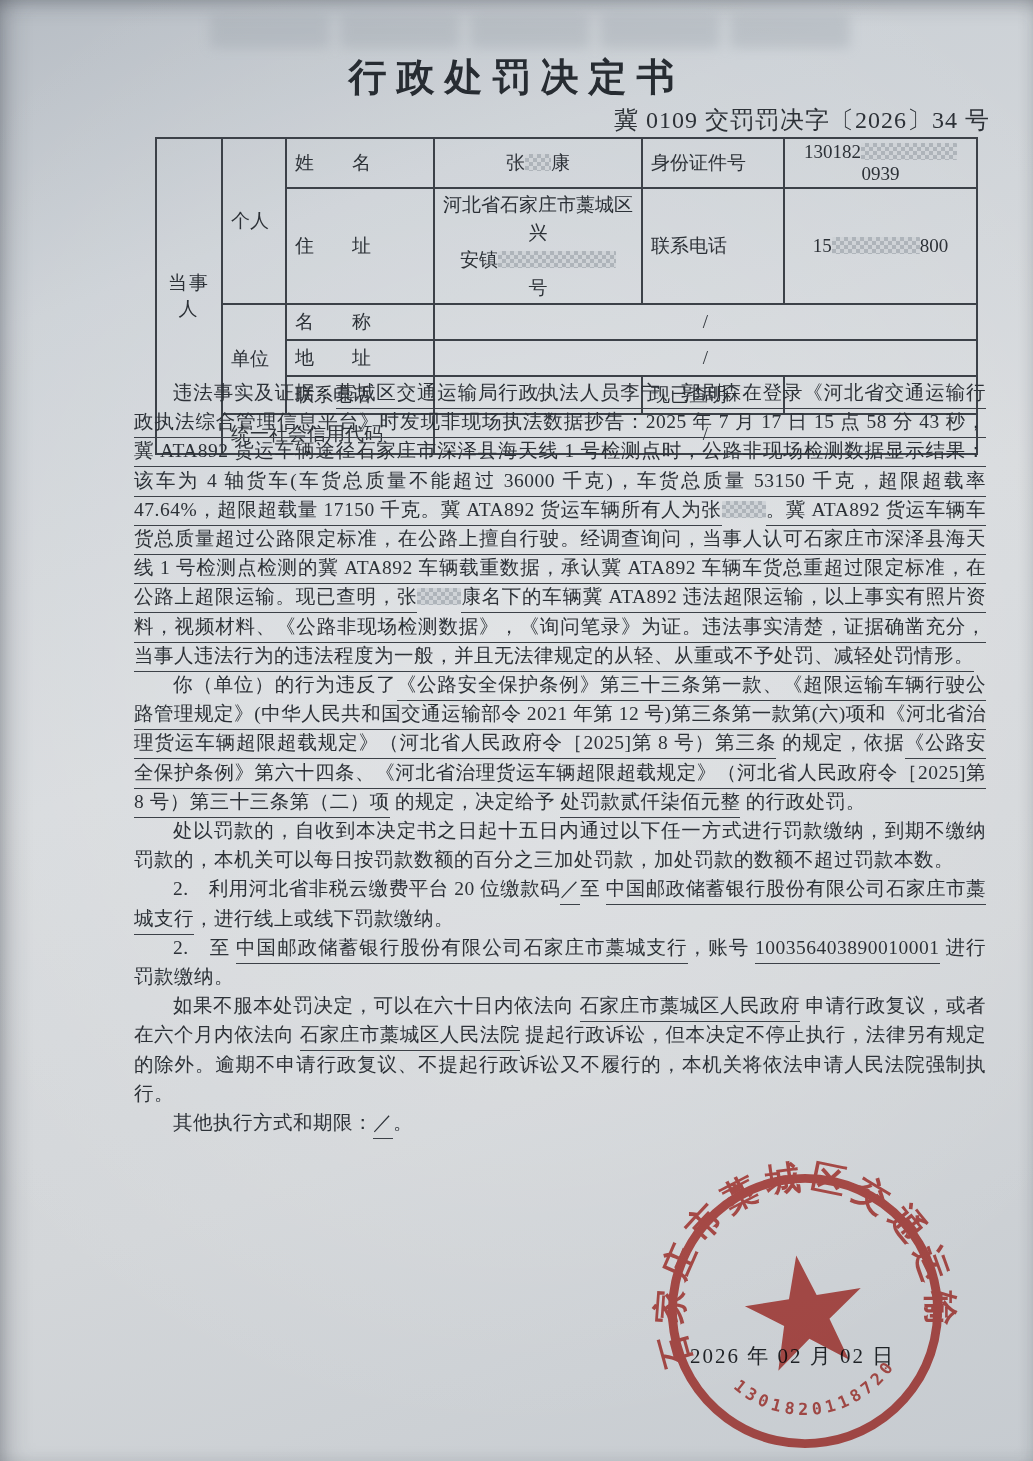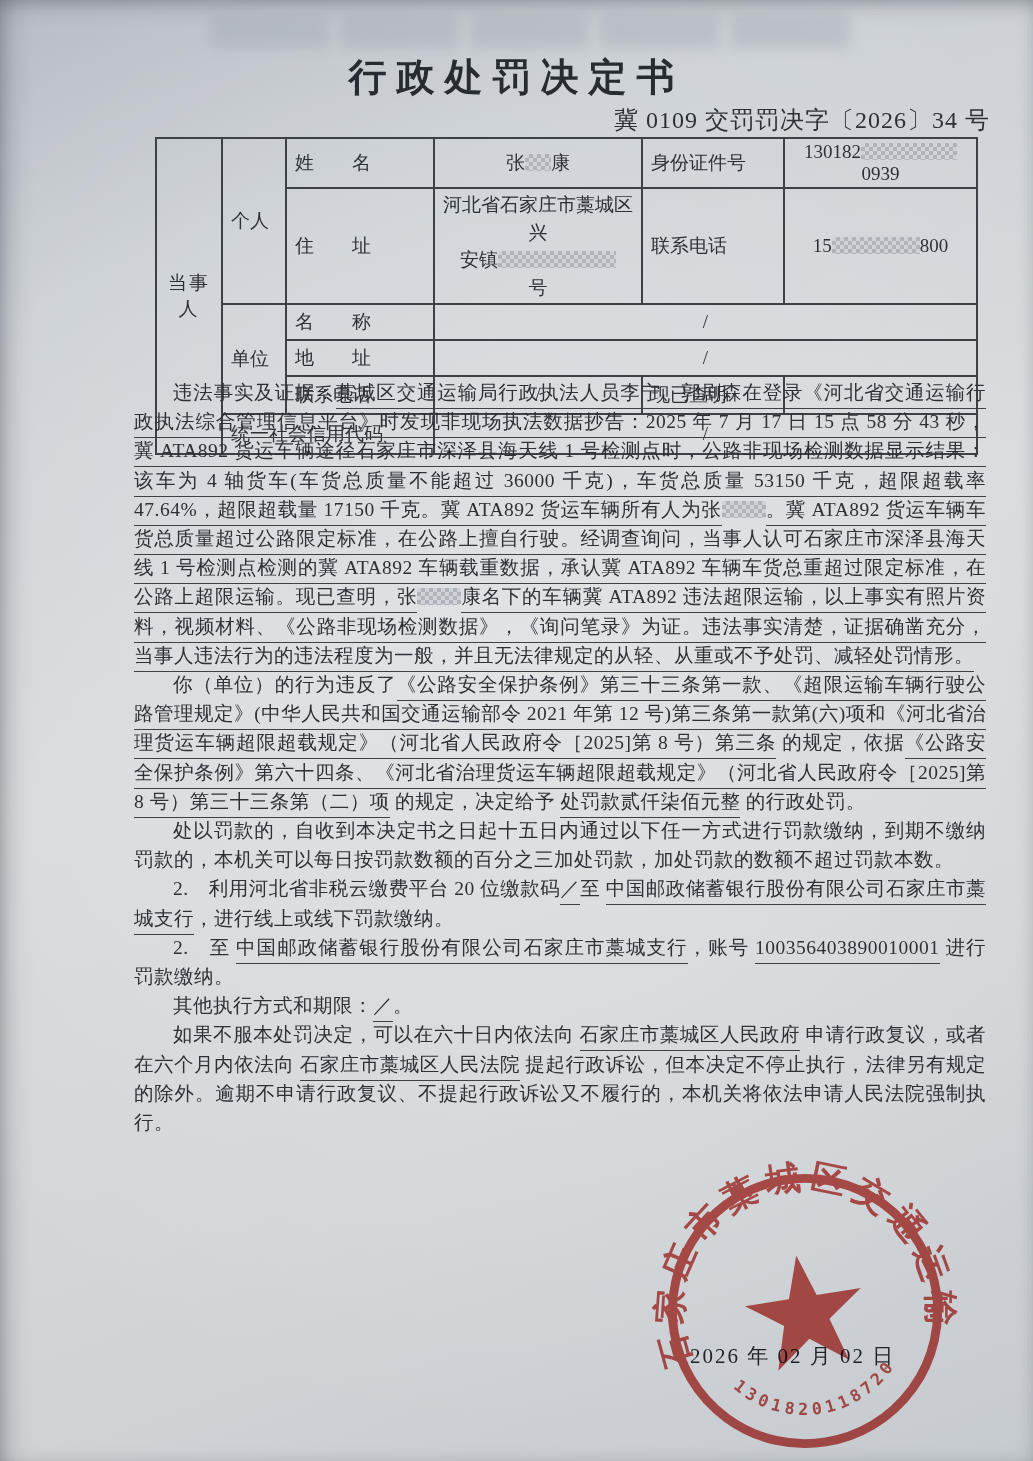--- a/index.html
+++ b/index.html
@@ -101,22 +101,22 @@
   </tr>
 </tbody>
   </table>
 
 <div class="body">
   <p><span>违法事实及证据：</span><span class="ul">藁城区交通运输局行政执法人员李宁、郭剧森在登录《河北省交通运输行政执法综合管理信息平台》时发现非现场执法数据抄告：2025 年 7 月 17 日 15 点 58 分 43 秒，冀 ATA892 货运车辆途径石家庄市深泽县海天线 1 号检测点时，公路非现场检测数据显示结果：该车为 4 轴货车(车货总质量不能超过 36000 千克)，车货总质量 53150 千克，超限超载率 47.64%，超限超载量 17150 千克。冀 ATA892 货运车辆所有人为张</span><span class="mask" style="width: 44px;"></span><span class="ul">。冀 ATA892 货运车辆车货总质量超过公路限定标准，在公路上擅自行驶。经调查询问，当事人认可石家庄市深泽县海天线 1 号检测点检测的冀 ATA892 车辆载重数据，承认冀 ATA892 车辆车货总重超过限定标准，在公路上超限运输。现已查明，张</span><span class="mask" style="width: 44px;"></span><span class="ul">康名下的车辆冀 ATA892 违法超限运输，以上事实有照片资料，视频材料、《公路非现场检测数据》，《询问笔录》为证。违法事实清楚，证据确凿充分，当事人违法行为的违法程度为一般，并且无法律规定的从轻、从重或不予处罚、减轻处罚情形。</span></p>
   <p><span>你（单位）的行为违反了</span><span class="ul">《公路安全保护条例》第三十三条第一款、《超限运输车辆行驶公路管理规定》(中华人民共和国交通运输部令 2021 年第 12 号)第三条第一款第(六)项和《河北省治理货运车辆超限超载规定》（河北省人民政府令［2025]第 8 号）第三条</span><span> 的规定，依据</span><span class="ul">《公路安全保护条例》第六十四条、《河北省治理货运车辆超限超载规定》（河北省人民政府令［2025]第 8 号）第三十三条第（二）项</span><span> 的规定，决定给予 </span><span class="ul">处罚款贰仟柒佰元整</span><span> 的行政处罚。</span></p>
   <p><span>处以罚款的，自收到本决定书之日起十五日内通过以下任一方式进行罚款缴纳，到期不缴纳罚款的，本机关可以每日按罚款数额的百分之三加处罚款，加处罚款的数额不超过罚款本数。</span></p>
   <p><span>2.　利用河北省非税云缴费平台 20 位缴款码</span><span class="ul">／</span><span>至 </span><span class="ul">中国邮政储蓄银行股份有限公司石家庄市藁城支行</span><span>，进行线上或线下罚款缴纳。</span></p>
   <p><span>2.　至 </span><span class="ul">中国邮政储蓄银行股份有限公司石家庄市藁城支行</span><span>，账号 </span><span class="ul">100356403890010001</span><span> 进行罚款缴纳。</span></p>
+  <p><span>如果不服本处罚决定，可以在六十日内依法向 </span><span class="ul">石家庄市藁城区人民政府</span><span> 申请行政复议，或者在六个月内依法向 </span><span class="ul">石家庄市藁城区人民法院</span><span> 提起行政诉讼，但本决定不停止执行，法律另有规定的除外。逾期不申请行政复议、不提起行政诉讼又不履行的，本机关将依法申请人民法院强制执行。</span></p>
   <p><span>其他执行方式和期限：</span><span class="ul">／</span><span>。</span></p>
-  <p><span>如果不服本处罚决定，可以在六十日内依法向 </span><span class="ul">石家庄市藁城区人民政府</span><span> 申请行政复议，或者在六个月内依法向 </span><span class="ul">石家庄市藁城区人民法院</span><span> 提起行政诉讼，但本决定不停止执行，法律另有规定的除外。逾期不申请行政复议、不提起行政诉讼又不履行的，本机关将依法申请人民法院强制执行。</span></p>
 </div>
 
 <div class="dateline">2026 年 02 月 02 日</div>
 
 <svg class="seal" viewBox="0 0 240 240">
   <defs>
     <path id="arcTop" d="M 28,152 A 97,97 0 1 1 212,152"></path>
     <path id="arcBottom" d="M 50,164 A 84,84 0 0 0 190,164"></path>
   </defs>
   <circle cx="120" cy="120" r="104" fill="none" stroke="#c2403a" stroke-width="7"></circle>

